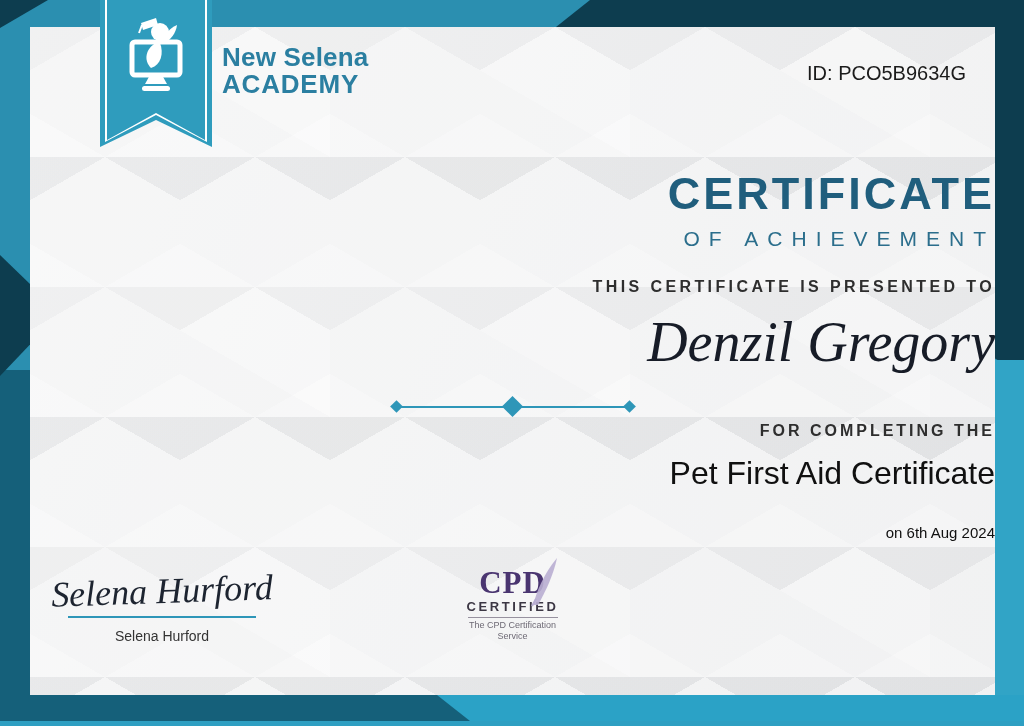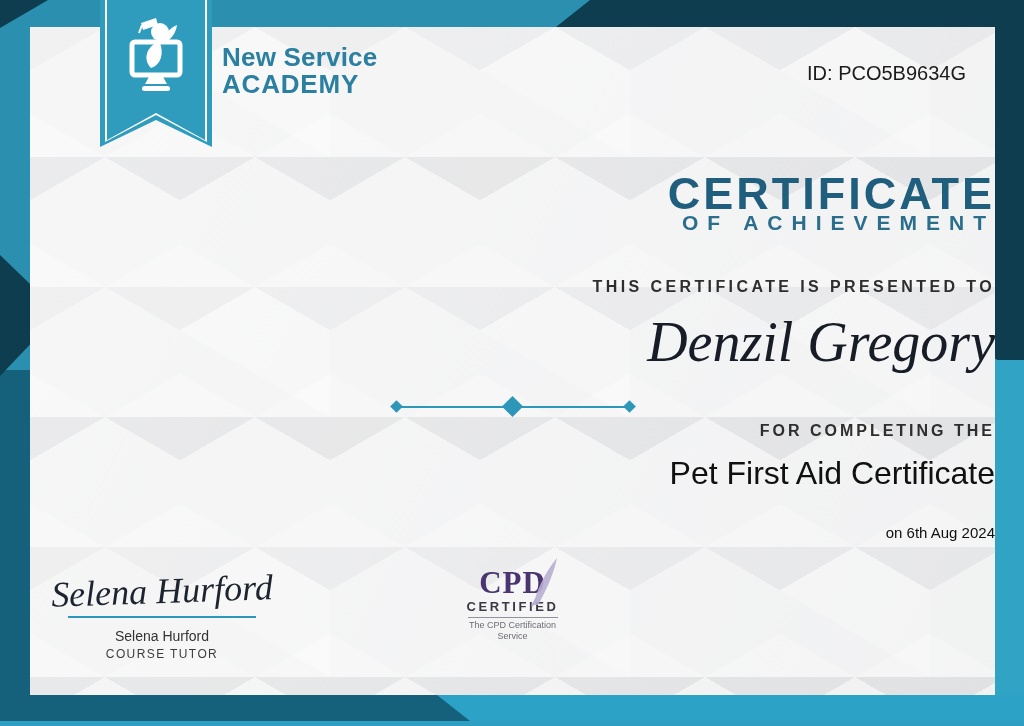--- a/index.html
+++ b/index.html
@@ -51,21 +51,21 @@
 
   .brand{ position:absolute; left:222px; top:44px; color:#2B7FA1; line-height:1.04; }
   .brand-line1{ font-size:26px; font-weight:700; letter-spacing:0.2px; }
   .brand-line2{ font-size:26px; font-weight:600; letter-spacing:0.8px; }
 
   .cert-id{ position:absolute; top:62px; right:58px; font-size:20px; color:#1B1B1B; }
 
   
   .centered{ position:absolute; left:0; right:0; text-align:right; }
   .title{ top:141px; font-size:45px; font-weight:700; letter-spacing:3px; color:#205E7D; }
-  .subtitle{ top:184px; font-size:21px; font-weight:700; letter-spacing:9px; color:#2B6E8C; }
+  .subtitle{ top:200px; font-size:21px; font-weight:400; letter-spacing:9px; color:#2B6E8C; }
   .presented{ top:251px; font-size:16px; font-weight:600; letter-spacing:3.4px; color:#2E2E2E; }
   .recipient{ top:283px; font-size:56px; font-family:cursive; font-style:italic; color:#171C27;padding-left:41px; }
 
   .divider{ position:absolute; top:372px; left:50%; transform:translateX(-50%);
     width:242px; display:flex; align-items:center; }
   .d-sm{ width:9px; height:9px; background:#2E96B8; transform:rotate(45deg); flex:0 0 auto; }
   .d-ln{ flex:1 1 auto; height:2px; background:#2E96B8; }
   .d-lg{ width:15px; height:15px; background:#2E96B8; transform:rotate(45deg); flex:0 0 auto; margin:0 -1px; }
 
   .completing{ top:395px; font-size:16px; font-weight:600; letter-spacing:3px; color:#2E2E2E; }
@@ -120,21 +120,20 @@
     </div>
 
     <div class="centered completing">FOR COMPLETING THE</div>
     <div class="centered course">Pet First Aid Certificate</div>
     <div class="centered cdate">on 6th Aug 2024</div>
 
     <div class="tutor">
       <div class="tutor-sig">Selena Hurford</div>
       <div class="tutor-rule"></div>
       <div class="tutor-name">Selena Hurford</div>
-      <div class="tutor-role">COURSE TUTOR</div>
     </div>
 
     <div class="cpd">
       <div class="cpd-acronym">
         <span>CPD</span>
         <svg class="cpd-quill" width="30" height="52" viewBox="0 0 30 52">
           <path d="M3 50 C7 36 13 20 27 3 C24 18 16 36 8 50 Z" fill="#B9AED2" opacity="0.9"></path>
           <path d="M6 44 L2 51" stroke="#B9AED2" stroke-width="2" fill="none"></path>
         </svg>
       </div>
@@ -154,19 +153,19 @@
       <rect x="19" y="70" width="28" height="5" rx="2.5" fill="#FFFFFF"></rect>
       <path d="M33 27 C23 32 20 44 28 52 C38 49 41 37 37 27 Z" fill="#FFFFFF"></path>
       <path d="M40 28 C48 24 53 17 54 9 C47 12 42 18 39 24 Z" fill="#FFFFFF"></path>
       <circle cx="37" cy="16" r="9" fill="#FFFFFF"></circle>
       <path d="M18 7 L33 2 L35 9 L20 14 Z" fill="#FFFFFF"></path>
       <path d="M19 9 L16 17" stroke="#FFFFFF" stroke-width="2" fill="none"></path>
     </svg>
   </div>
 
   <div class="brand">
-    <div class="brand-line1">New Service</div>
+    <div class="brand-line1">New Selena</div>
     <div class="brand-line2">ACADEMY</div>
   </div>
 
   <div class="cert-id">ID: PCO5B9634G</div>
 
 </div>
 
 </body></html>

